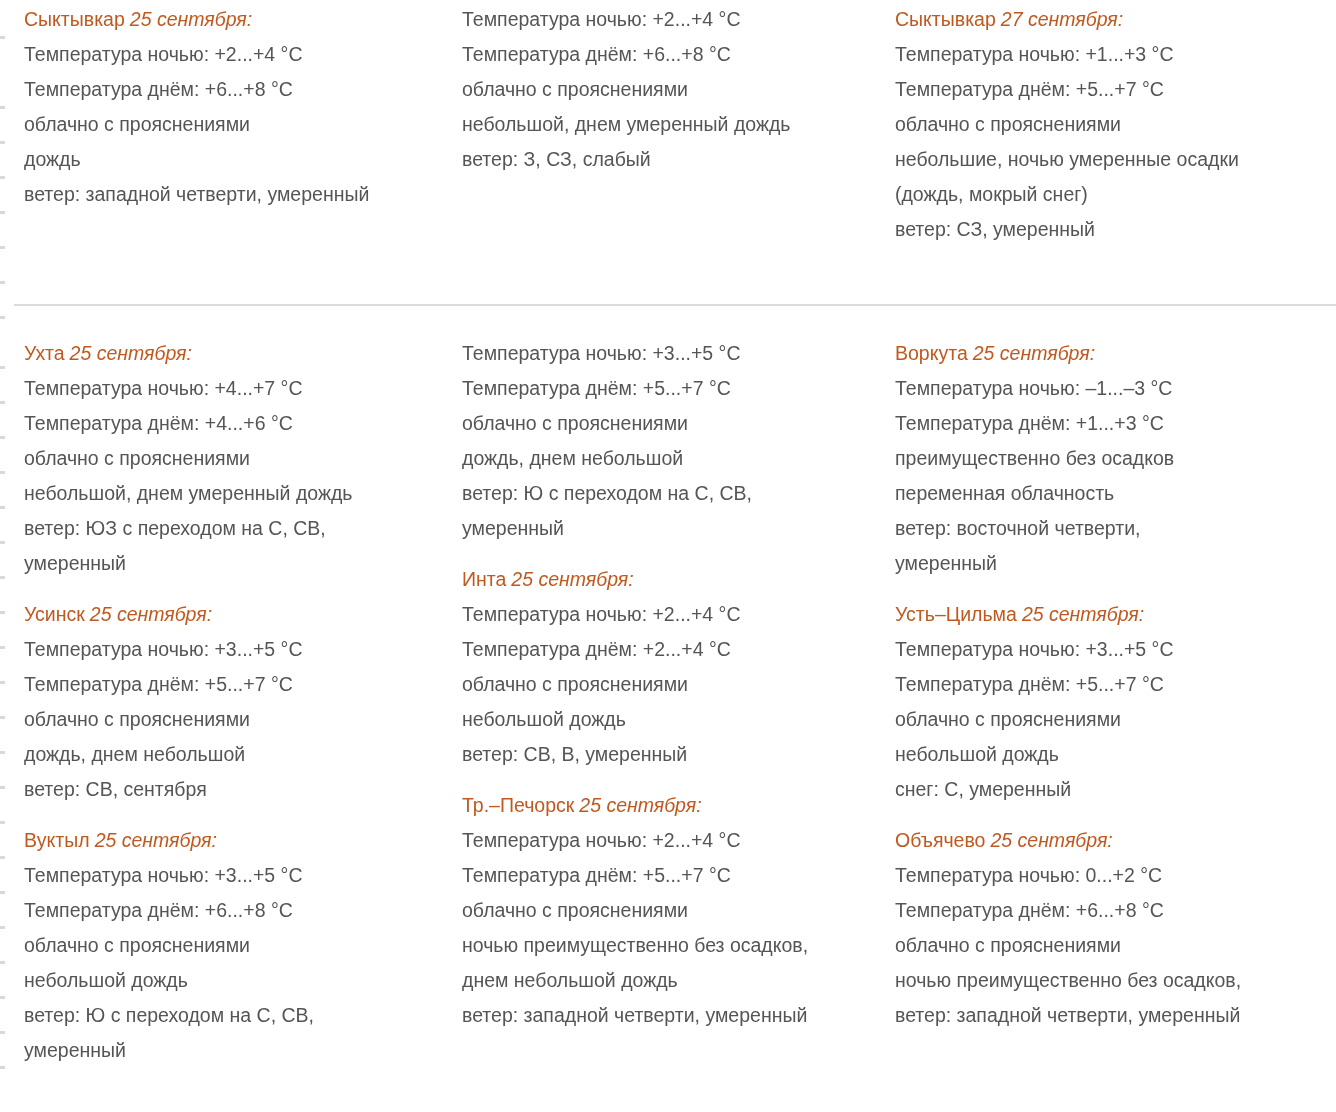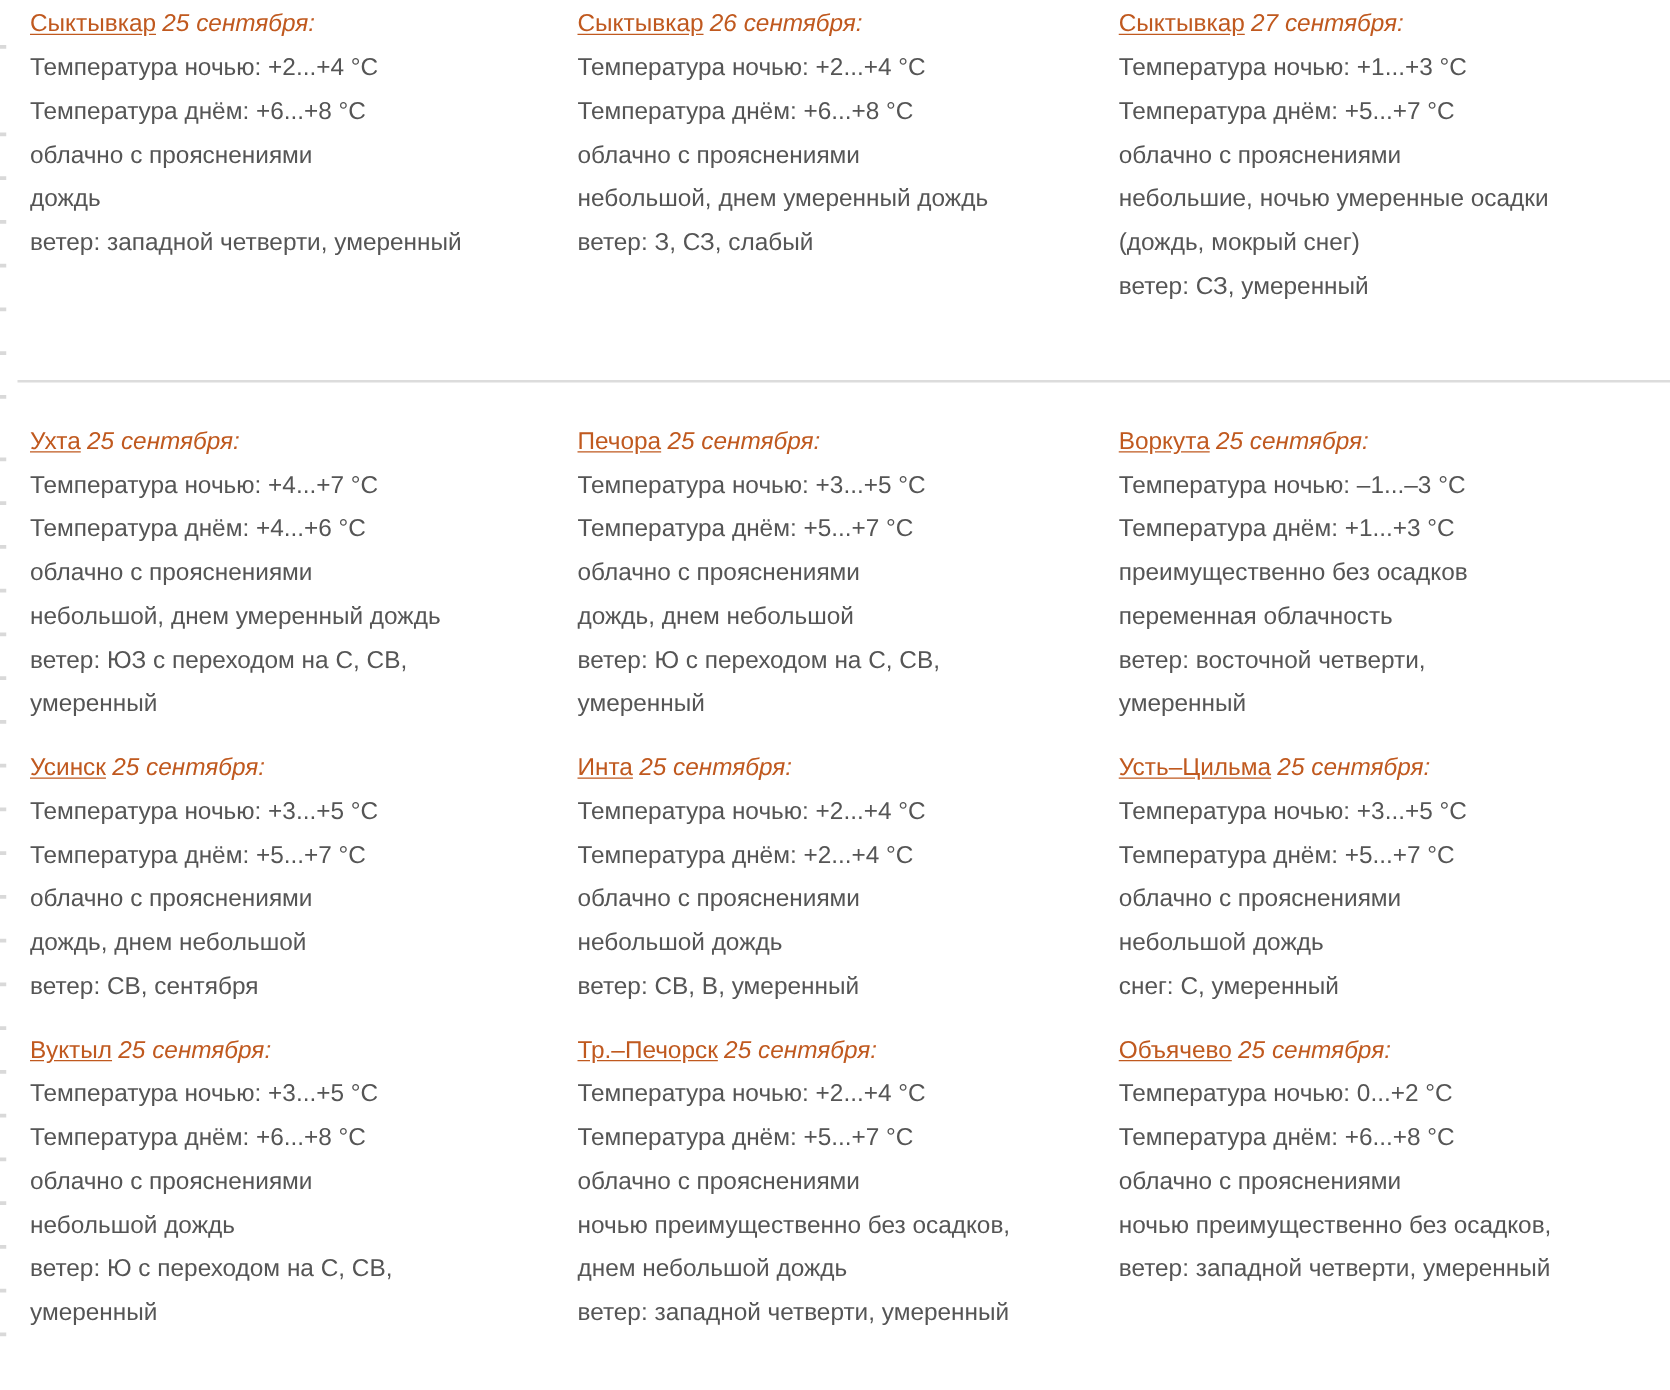--- a/index.html
+++ b/index.html
@@ -65,21 +65,20 @@
   .fc {
     margin: 0 0 16px 0;
   }
   .fc-head {
     font-size: 19.5px;
     line-height: 35px;
     white-space: nowrap;
   }
   .fc-city {
     color: #c0591f;
-    text-decoration: underline;
     text-underline-offset: 2px;
     cursor: pointer;
   }
   .fc-date {
     color: #c0591f;
     font-style: italic;
     margin-left: 5px;
   }
   .fc-line {
     font-size: 19.5px;
@@ -137,21 +136,20 @@
             <div class="fc-head"><a class="fc-city">Сыктывкар</a><span class="fc-date">25 сентября:</span></div>
             <div class="fc-line">Температура ночью: +2...+4 °C</div>
             <div class="fc-line">Температура днём: +6...+8 °C</div>
             <div class="fc-line">облачно с прояснениями</div>
             <div class="fc-line">дождь</div>
             <div class="fc-line">ветер: западной четверти, умеренный</div>
           </div>
         </div>
       <div class="col col-2">
           <div class="fc">
-            <div class="fc-head"><a class="fc-city">Сыктывкар</a><span class="fc-date">26 сентября:</span></div>
             <div class="fc-line">Температура ночью: +2...+4 °C</div>
             <div class="fc-line">Температура днём: +6...+8 °C</div>
             <div class="fc-line">облачно с прояснениями</div>
             <div class="fc-line">небольшой, днем умеренный дождь</div>
             <div class="fc-line">ветер: З, СЗ, слабый</div>
           </div>
         </div>
       <div class="col col-3">
           <div class="fc">
             <div class="fc-head"><a class="fc-city">Сыктывкар</a><span class="fc-date">27 сентября:</span></div>
@@ -197,21 +195,20 @@
             <div class="fc-line">Температура ночью: +3...+5 °C</div>
             <div class="fc-line">Температура днём: +6...+8 °C</div>
             <div class="fc-line">облачно с прояснениями</div>
             <div class="fc-line">небольшой дождь</div>
             <div class="fc-line">ветер: Ю с переходом на С, СВ,</div>
             <div class="fc-line">умеренный</div>
           </div>
         </div>
       <div class="col col-2">
           <div class="fc">
-            <div class="fc-head"><a class="fc-city">Печора</a><span class="fc-date">25 сентября:</span></div>
             <div class="fc-line">Температура ночью: +3...+5 °C</div>
             <div class="fc-line">Температура днём: +5...+7 °C</div>
             <div class="fc-line">облачно с прояснениями</div>
             <div class="fc-line">дождь, днем небольшой</div>
             <div class="fc-line">ветер: Ю с переходом на С, СВ,</div>
             <div class="fc-line">умеренный</div>
           </div>
           <div class="fc">
             <div class="fc-head"><a class="fc-city">Инта</a><span class="fc-date">25 сентября:</span></div>
             <div class="fc-line">Температура ночью: +2...+4 °C</div>

